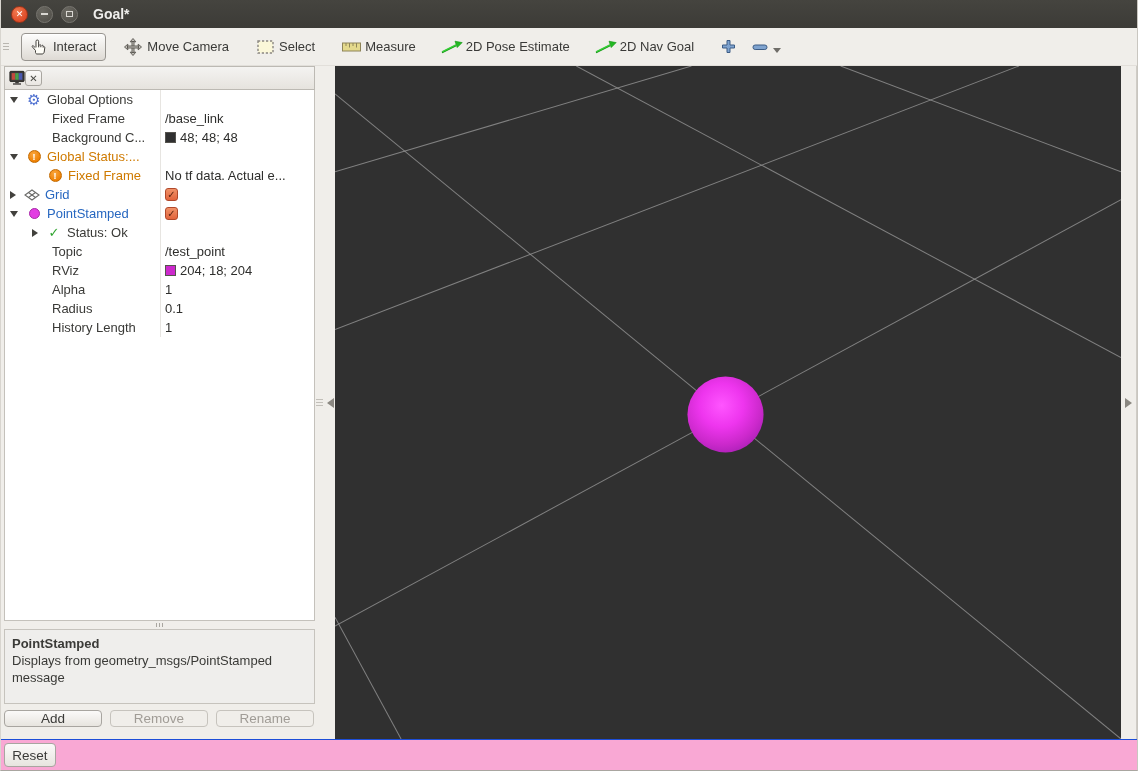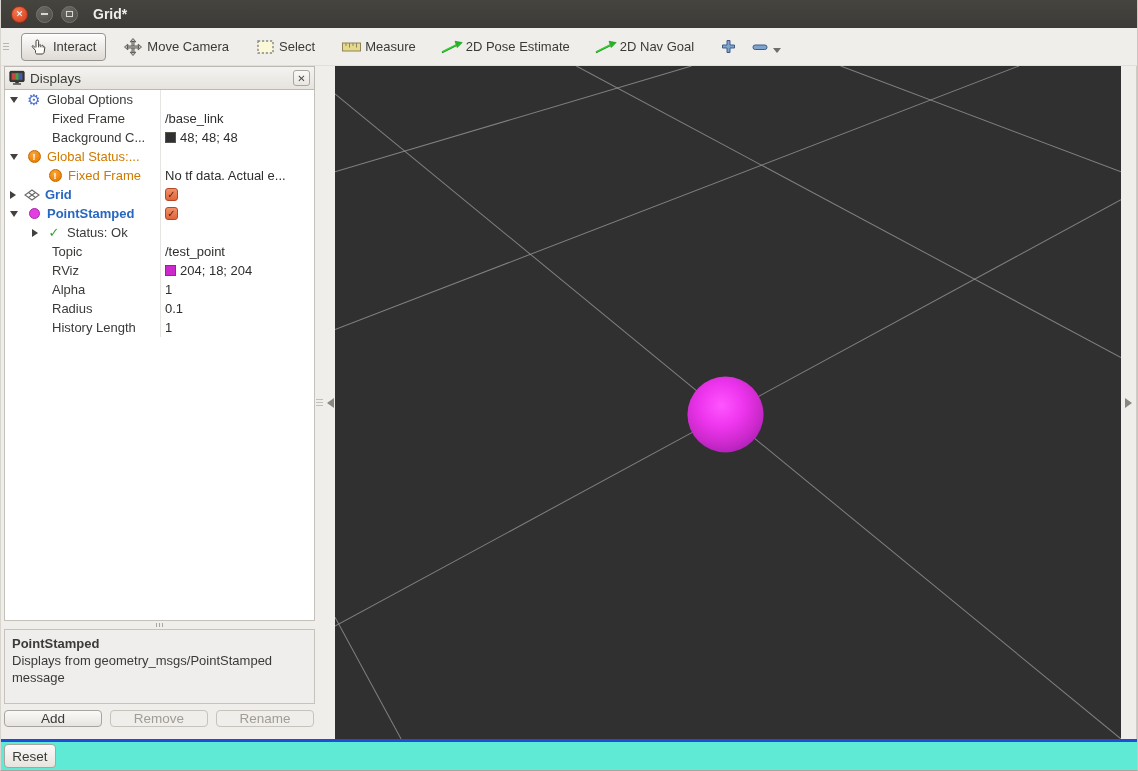--- a/index.html
+++ b/index.html
@@ -33,21 +33,21 @@
   .panel-close { width:17px; height:16px; border:1px solid #a9a6a0; border-radius:3px; background:linear-gradient(#fbfaf9,#e9e6e1); display:flex; align-items:center; justify-content:center; font-size:10px; font-weight:bold; color:#4a4a46; }
   .tree { height:531px; background:#fff; border:1px solid #c4c1bb; border-top:none; overflow:hidden; }
   .trow { height:19px; display:flex; align-items:center; }
   .tname { width:156px; flex:none; display:flex; align-items:center; height:100%; border-right:1px solid #e7e5e1; overflow:hidden; white-space:nowrap; }
   .tval { flex:1; display:flex; align-items:center; padding-left:4px; overflow:hidden; white-space:nowrap; color:#2e2e2c; gap:4px; }
   .exp { width:0; height:0; flex:none; }
   .exp.down { border-left:4.5px solid transparent; border-right:4.5px solid transparent; border-top:6px solid #42413d; }
   .exp.right { border-top:4.5px solid transparent; border-bottom:4.5px solid transparent; border-left:6px solid #42413d; }
   .lbl { margin-left:5px; }
   .lbl.orange { color:#cf7a00; }
-  .lbl.bluebold { color:#2767c0; font-weight:bold; }
+  .lbl.bluebold { color:#2767c0; font-weight:normal; }
   .icon-cell { width:16px; height:16px; flex:none; display:flex; align-items:center; justify-content:center; }
   .warn-ic { width:13px; height:13px; border-radius:50%; background:radial-gradient(circle at 40% 30%, #f9a63e, #ee7f00 75%); border:1px solid #c36a00; color:#fff; font-size:9px; font-weight:bold; display:flex; align-items:center; justify-content:center; }
   .gear-ic { font-size:15px; color:#4d6fd0; line-height:1; }
   .point-ic { width:11px; height:11px; border-radius:50%; background:#e23ee2; border:1px solid #a828a8; }
   .okcheck-ic { color:#2fa42f; font-weight:bold; font-size:13px; }
   .swatch { width:11px; height:11px; border:1px solid #55534e; flex:none; }
   .cbx { width:13px; height:13px; border-radius:3px; background:linear-gradient(#f09268,#e2643c); border:1px solid #b1482a; display:flex; align-items:center; justify-content:center; color:#5f2410; font-size:10px; font-weight:bold; line-height:1; }
   .hsplit { height:8px; display:flex; align-items:center; justify-content:center; gap:2px; }
   .hsplit i { width:1px; height:4px; background:#a9a6a0; display:block; }
   .descbox { height:75px; background:#efeeec; border:1px solid #c6c3bd; padding:5px 7px; line-height:1.32; overflow:hidden; }
@@ -61,37 +61,37 @@
   .strip-grip { display:flex; flex-direction:column; gap:2px; margin-right:2px; }
   .strip-grip i { width:7px; height:1px; background:#c2bfb9; display:block; }
   .strip-inner { display:flex; align-items:center; gap:2px; }
   .arr-left { width:0; height:0; border-top:5px solid transparent; border-bottom:5px solid transparent; border-right:7px solid #8a8781; }
   .arr-right { width:0; height:0; border-top:5px solid transparent; border-bottom:5px solid transparent; border-left:7px solid #8a8781; }
 
   .viewport { flex:1; background:#303030; position:relative; min-width:0; }
   .viewport svg { position:absolute; inset:0; width:100%; height:100%; }
 
   
-  .statusbar { height:31px; flex:none; background:#5eead4; border-top:3px solid #1d4ed8; display:flex; align-items:center; padding-left:3px; }
+  .statusbar { height:31px; flex:none; background:#f9a8d4; border-top:1px solid #1d4ed8; display:flex; align-items:center; padding-left:3px; }
   .reset-btn { width:52px; height:24px; border-radius:4px; border:1px solid #a8a5a0; background:linear-gradient(#fbfaf9,#e7e4df); font-size:13.5px; color:#3a3a38; display:flex; align-items:center; justify-content:center; }
 </style>
 </head>
 <body>
 
 <div class="window">
 
   <div class="titlebar">
     <div class="tb-btn tb-close">✕</div>
     <div class="tb-btn tb-min">
         <span></span>
       </div>
     <div class="tb-btn tb-max">
         <span></span>
       </div>
-    <div class="tb-title">Grid*</div>
+    <div class="tb-title">Goal*</div>
   </div>
 
   <div class="toolbar">
     <div class="tbar-grip">
         <i></i>
         <i></i>
         <i></i>
       </div>
     <div id="toolbar-items" style="display:flex;align-items:center;">
         <div class="tool active">
@@ -184,21 +184,20 @@
         <span class="icon-cell">
           <svg width="18" height="16" viewBox="0 0 18 16">
             <rect x="1" y="0.5" width="16" height="11.5" rx="1" fill="#3c3a38" stroke="#23221f"></rect>
             <rect x="3" y="2.5" width="4" height="7.5" fill="#c24a3e"></rect>
             <rect x="7" y="2.5" width="4" height="7.5" fill="#4aa04a"></rect>
             <rect x="11" y="2.5" width="4" height="7.5" fill="#4a58b0"></rect>
             <rect x="7" y="12" width="4" height="2" fill="#3c3a38"></rect>
             <rect x="4.5" y="14" width="9" height="1.5" fill="#3c3a38"></rect>
           </svg>
         </span>
-        <span class="panel-title">Displays</span>
         <span class="panel-close">✕</span>
       </div>
 
       <div class="tree" id="tree">
           <div class="trow">
             <div class="tname">
               <span class="exp down" style="margin-left:5px"></span>
               <span style="margin-left:8px;display:inline-flex;">
                 <span class="icon-cell">
                   <span class="gear-ic">⚙</span>

